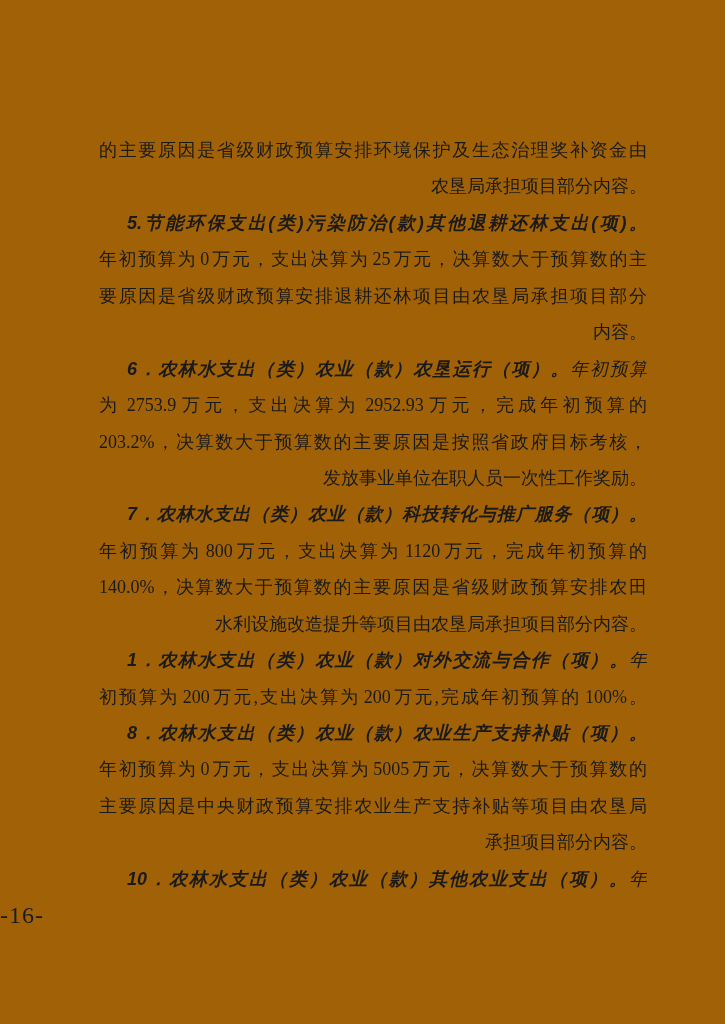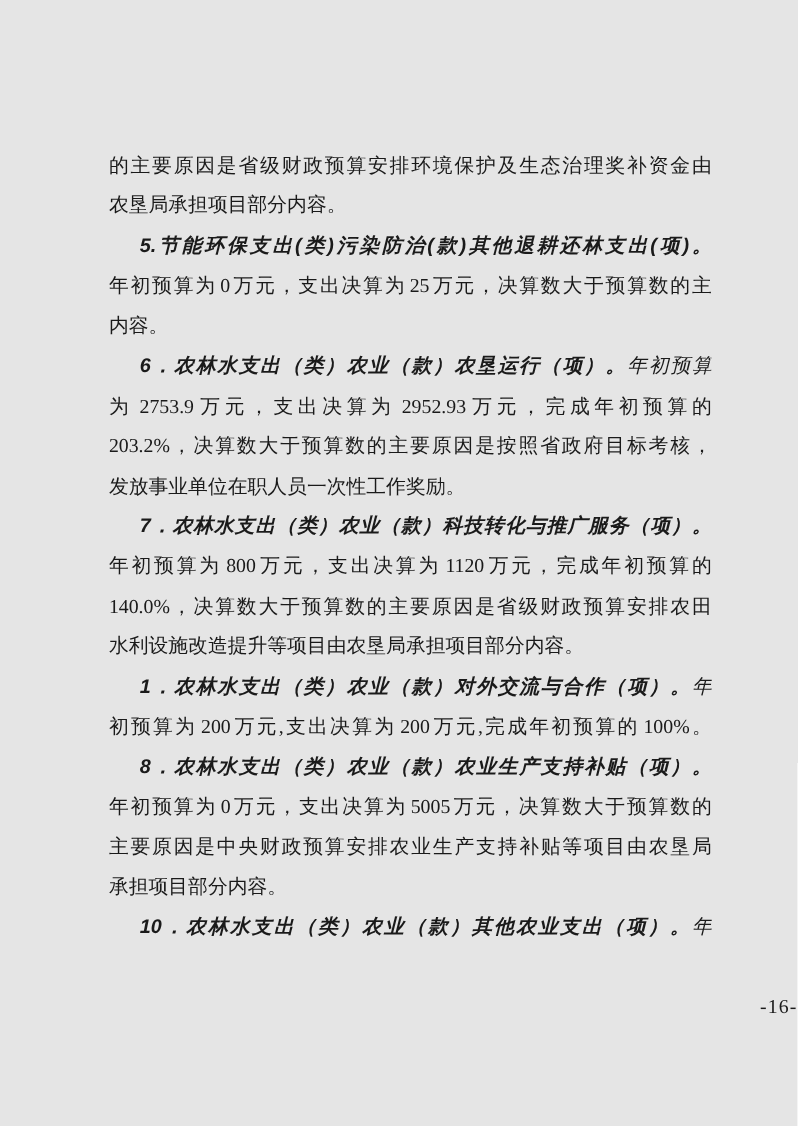--- a/index.html
+++ b/index.html
@@ -4,74 +4,75 @@
 <style>
   html, body {
     margin: 0;
     padding: 0;
     background: #ffffff;
   }
   .page {
     position: relative;
     width: 725px;
     height: 1024px;
-    background: #e5e5e5;
+    background: #a16207;
     color: #1a1a1a;
     font-family: "Liberation Serif", "DejaVu Serif", serif;
     overflow: hidden;
   }
   .doc-body {
     position: absolute;
     left: 99px;
     top: 132px;
     width: 548px;
     font-size: 18px;
     line-height: 36.45px;
     word-spacing: -3px;
   }
   .line {
     height: 36.45px;
     overflow: hidden;
-    text-align: left;
+    text-align: right;
   }
   .line.just {
     text-align: justify;
     text-align-last: justify;
   }
   .line.indent {
     text-indent: 28px;
     font-style: italic;
   }
   .seg.bold {
     font-weight: 700;
     
     font-family: "Liberation Sans", "DejaVu Sans", sans-serif;
   }
   .page-number {
     position: absolute;
     left: 0;
-    right: 0;
+    right: 12px;
     top: 900px;
     height: 30px;
     line-height: 30px;
-    text-align: right;
-    font-size: 18px;
+    text-align: left;
+    font-size: 24px;
     letter-spacing: 1px;
     color: #1a1a1a;
   }
 </style>
 </head>
 <body>
 
 <div class="page">
   <div class="doc-body" id="doc-body">
       <div class="line just"><span class="seg">的主要原因是省级财政预算安排环境保护及生态治理奖补资金由</span></div>
       <div class="line"><span class="seg">农垦局承担项目部分内容。</span></div>
       <div class="line just indent"><span class="seg bold">5.节能环保支出(类)污染防治(款)其他退耕还林支出(项)。</span></div>
       <div class="line just"><span class="seg">年初预算为 0 万元，支出决算为 25 万元，决算数大于预算数的主</span></div>
+      <div class="line just"><span class="seg">要原因是省级财政预算安排退耕还林项目由农垦局承担项目部分</span></div>
       <div class="line"><span class="seg">内容。</span></div>
       <div class="line just indent"><span class="seg bold">6．农林水支出（类）农业（款）农垦运行（项）。</span><span class="seg">年初预算</span></div>
       <div class="line just"><span class="seg">为 2753.9 万元，支出决算为 2952.93 万元，完成年初预算的</span></div>
       <div class="line just"><span class="seg">203.2%，决算数大于预算数的主要原因是按照省政府目标考核，</span></div>
       <div class="line"><span class="seg">发放事业单位在职人员一次性工作奖励。</span></div>
       <div class="line just indent"><span class="seg bold">7．农林水支出（类）农业（款）科技转化与推广服务（项）。</span></div>
       <div class="line just"><span class="seg">年初预算为 800 万元，支出决算为 1120 万元，完成年初预算的</span></div>
       <div class="line just"><span class="seg">140.0%，决算数大于预算数的主要原因是省级财政预算安排农田</span></div>
       <div class="line"><span class="seg">水利设施改造提升等项目由农垦局承担项目部分内容。</span></div>
       <div class="line just indent"><span class="seg bold">1．农林水支出（类）农业（款）对外交流与合作（项）。</span><span class="seg">年</span></div>

